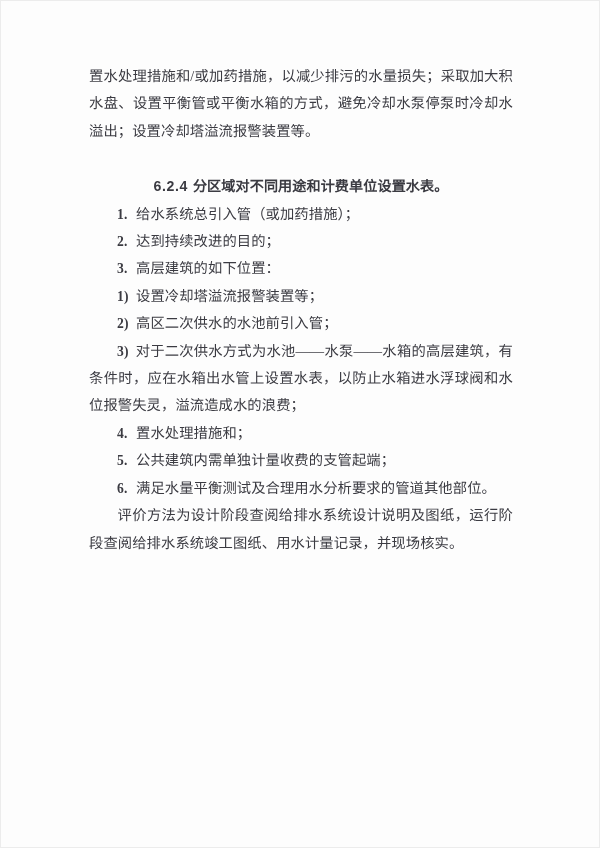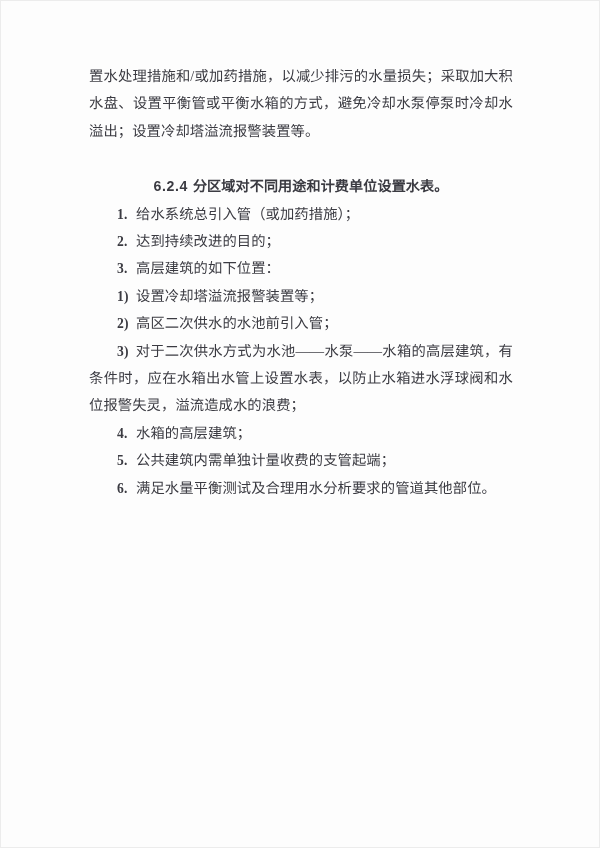--- a/index.html
+++ b/index.html
@@ -155,31 +155,32 @@
       <span class="marker">2)</span>
       <span class="body">高区二次供水的水池前引入管；</span>
     </p>
 
     <p class="para sub-item">
       <span class="marker">3)</span><span>对于二次供水方式为水池——水泵——水箱的高层建筑，有条件时，应在水箱出水管上设置水表，以防止水箱进水浮球阀和水位报警失灵，溢流造成水的浪费；</span>
     </p>
 
     <p class="list-item">
       <span class="marker">4.</span>
-      <span class="body">水箱的高层建筑；</span>
+      <span class="body">置水处理措施和；</span>
     </p>
     <p class="list-item">
       <span class="marker">5.</span>
       <span class="body">公共建筑内需单独计量收费的支管起端；</span>
     </p>
     <p class="list-item">
       <span class="marker">6.</span>
       <span class="body">满足水量平衡测试及合理用水分析要求的管道其他部位。</span>
     </p>
 
+    <p class="para indent">评价方法为设计阶段查阅给排水系统设计说明及图纸，运行阶段查阅给排水系统竣工图纸、用水计量记录，并现场核实。</p>
 
     <div class="gap-before-625"></div>
 
     <p class="heading">
       
     </p>
 
   </div>
 
 </div>

